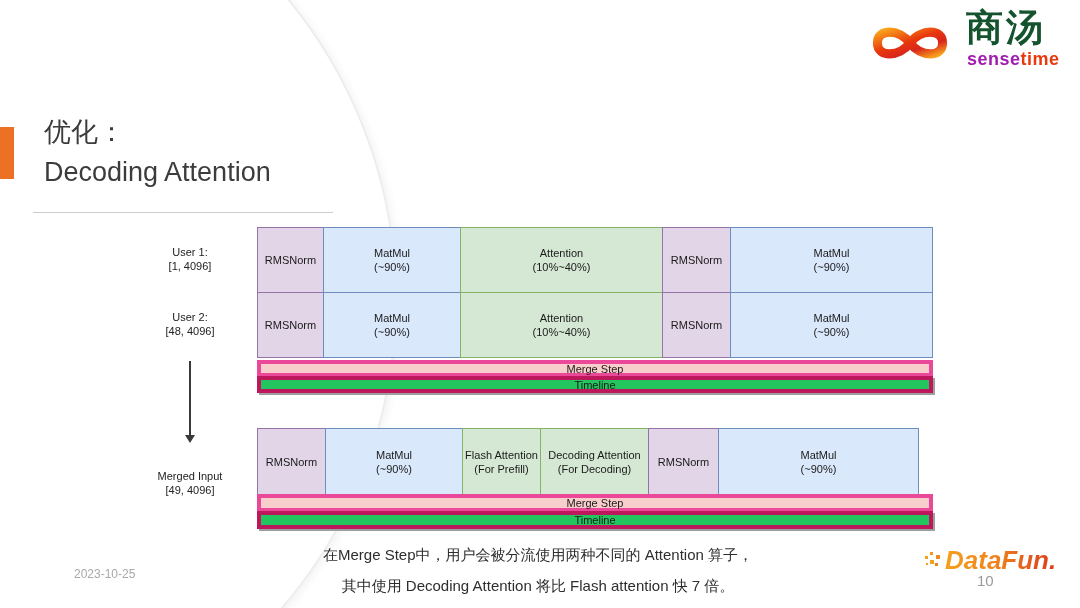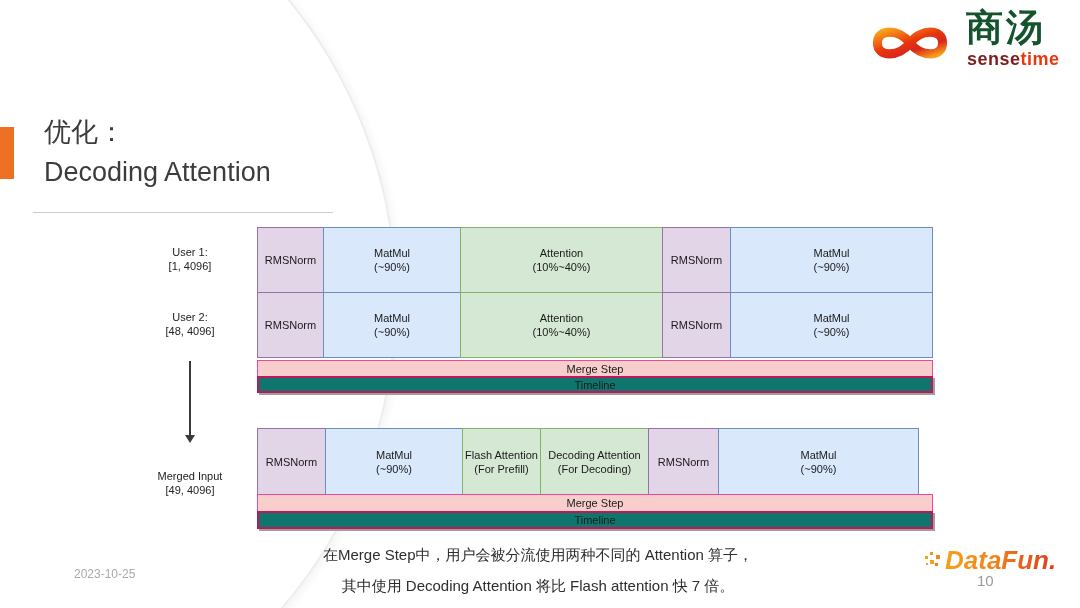--- a/index.html
+++ b/index.html
@@ -7,42 +7,42 @@
   .slide{position:relative;width:1080px;height:608px;background:#ffffff;overflow:hidden;margin:0 auto;}
 
   
   .arc{position:absolute;left:-551px;top:-174px;width:944px;height:944px;border-radius:50%;
        border:2px solid #ededed;box-shadow:3px 2px 8px rgba(0,0,0,0.05);}
 
   
   .st-swirl{position:absolute;left:862px;top:14px;}
   .st-cn{position:absolute;left:966px;top:8px;font-size:37px;font-weight:700;color:#14532d;letter-spacing:3px;line-height:40px;}
   .st-en{position:absolute;left:967px;top:49px;font-size:18px;font-weight:700;letter-spacing:0.5px;line-height:20px;}
-  .st-en .dark{color:#7f1d1d;}
+  .st-en .dark{color:#a21caf;}
   .st-en .red{color:#E8380D;}
 
   
   .accent-bar{position:absolute;left:0;top:127px;width:14px;height:52px;background:#ED7125;}
   .title{position:absolute;left:44px;top:112px;color:#3c3c3c;font-weight:300;}
   .title .t1{font-size:27px;line-height:40px;}
   .title .t2{font-size:27px;line-height:40px;}
   .title-rule{position:absolute;left:33px;top:212px;width:300px;height:1px;background:#cccccc;}
 
   
   .drow{position:absolute;display:flex;}
   .cell{box-sizing:border-box;border:1px solid #888;display:flex;flex-direction:column;justify-content:center;
         align-items:center;text-align:center;font-size:11px;line-height:14px;color:#1a1a1a;}
   .cell + .cell{margin-left:-1px;}
   .c-purple{background:#E1D5E7;border-color:#9673A6;}
   .c-blue{background:#DAE8FC;border-color:#6C8EBF;}
   .c-green{background:#D5E8D4;border-color:#82B366;}
   .bar{position:absolute;box-sizing:border-box;display:flex;align-items:center;justify-content:center;
        font-size:11px;color:#1a1a1a;}
-  .bar-pink{background:#F8CECC;border:1px solid #ec4899;}
-  .bar-white{background:#0f766e;border:2px solid #be185d;box-shadow:2px 2px 0 #9e9e9e;}
+  .bar-pink{background:#F8CECC;border:4px solid #ec4899;}
+  .bar-white{background:#22c55e;border:4px solid #be185d;box-shadow:2px 2px 0 #9e9e9e;}
 
   .row-label{position:absolute;left:130px;width:120px;text-align:center;font-size:11px;line-height:14px;color:#222;}
 
   .arrow{position:absolute;left:184px;top:361px;width:12px;height:82px;}
   .arrow .shaft{width:0;height:74px;border-left:2px solid #3a3a3a;margin:0 auto;}
   .arrow .head{width:0;height:0;border-left:5px solid transparent;border-right:5px solid transparent;
                border-top:8px solid #3a3a3a;margin:0 auto;}
 
   .caption{position:absolute;left:180px;top:539px;width:716px;text-align:center;
            font-size:15px;line-height:31px;color:#2e2e2e;}

